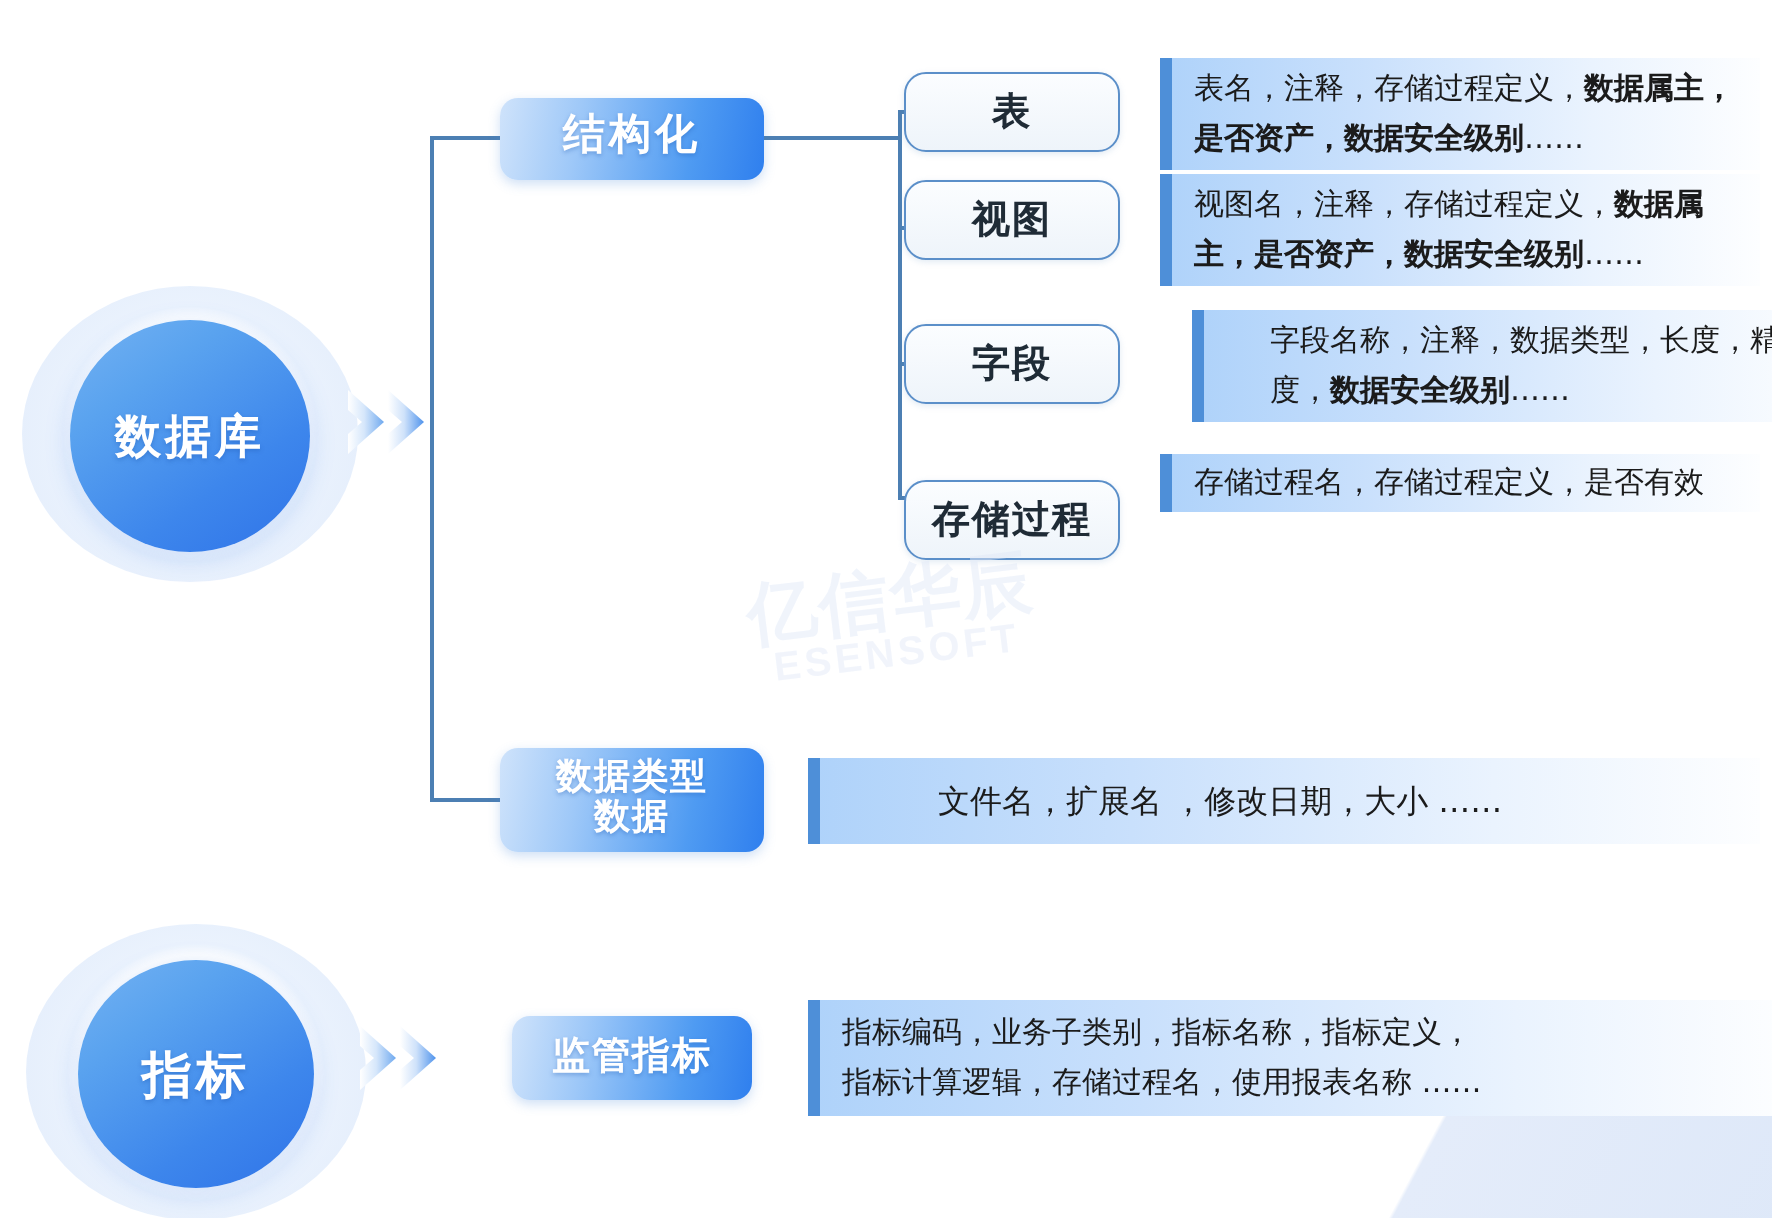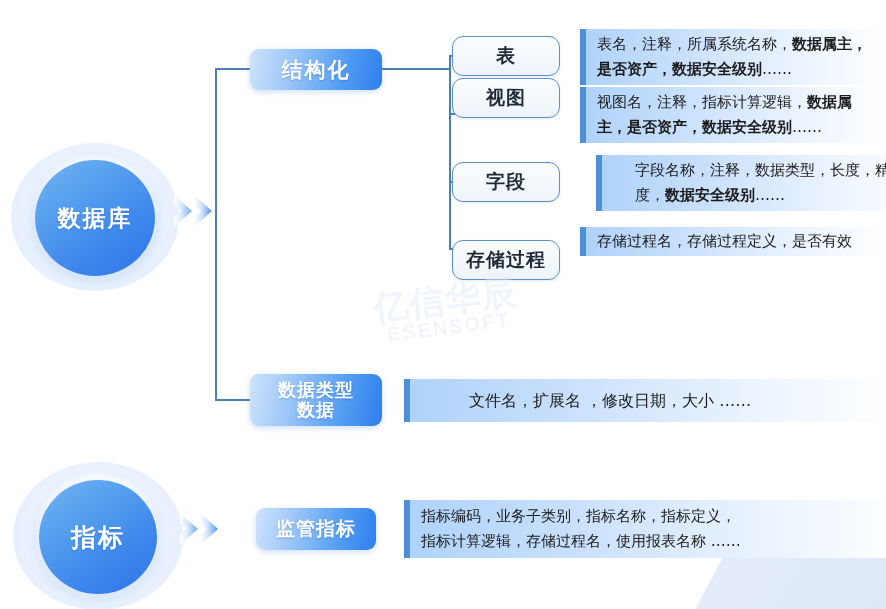--- a/index.html
+++ b/index.html
@@ -70,21 +70,21 @@
   
   .pill{
     position:absolute;border-radius:9px;
     background:linear-gradient(100deg,#cfe3fb 0%, #9ec8f8 30%, #4f9bf2 72%, #2f7fee 100%);
     display:flex;align-items:center;justify-content:center;
     box-shadow:0 2px 6px rgba(80,140,220,.28);
   }
   .pill span{
     color:#ffffff;font-weight:bold;
     text-shadow:0 1px 2px rgba(30,85,175,.35);
-    font-family:Liberation Serif, serif;
+    font-family:Liberation Mono, monospace;
     line-height:20px;text-align:center;
   }
 
   
   .obox{
     position:absolute;
     border:1.6px solid #5b8fc9;
     border-radius:11px;
     background:linear-gradient(180deg,#fbfdff 0%, #eef4fa 100%);
     display:flex;align-items:center;justify-content:center;
@@ -172,30 +172,30 @@
   <div class="ln lnh" style="left:449px;top:55px;width:14px;"></div>
   <div class="ln lnh" style="left:449px;top:113px;width:14px;"></div>
   <div class="ln lnh" style="left:449px;top:181px;width:14px;"></div>
   <div class="ln lnh" style="left:449px;top:248px;width:14px;"></div>
 
   <div class="obox" style="left:452px;top:36px;width:106px;height:38px;">
     <span>表</span>
   </div>
   <div class="dblock" style="left:580px;top:29px;width:300px;height:56px;">
     <div class="dtext">
-      <span class="norm">表名，注释，所属系统名称，</span><b>数据属主，是否资产，数据安全级别</b><span class="norm">……</span>
-    </div>
-  </div>
-
-  <div class="obox" style="left:452px;top:78px;width:106px;height:38px;text-align:right;">
+      <span class="norm">表名，注释，存储过程定义，</span><b>数据属主，是否资产，数据安全级别</b><span class="norm">……</span>
+    </div>
+  </div>
+
+  <div class="obox" style="left:452px;top:90px;width:106px;height:38px;text-align:right;">
     <span>视图</span>
   </div>
   <div class="dblock" style="left:580px;top:87px;width:300px;height:56px;">
     <div class="dtext">
-      <span class="norm">视图名，注释，指标计算逻辑，</span><b>数据属主，是否资产，数据安全级别</b><span class="norm">……</span>
+      <span class="norm">视图名，注释，存储过程定义，</span><b>数据属主，是否资产，数据安全级别</b><span class="norm">……</span>
     </div>
   </div>
 
   <div class="obox" style="left:452px;top:162px;width:106px;height:38px;">
     <span>字段</span>
   </div>
   <div class="dblock" style="left:596px;top:155px;width:300px;height:56px;padding-left:22px;">
     <div class="dtext">
       <span class="norm">字段名称，注释，数据类型，长度，精度，</span><b>数据安全级别</b><span class="norm">……</span>
     </div>

